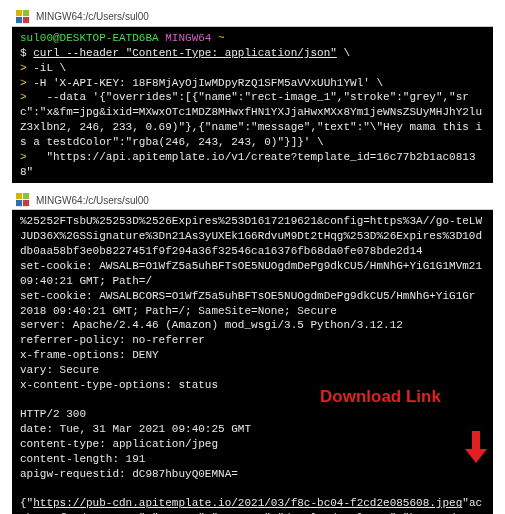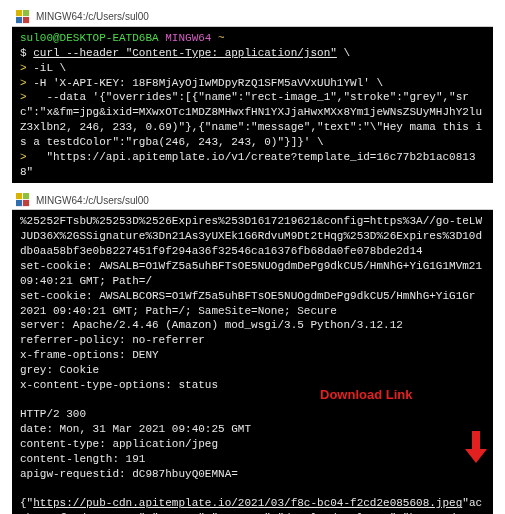--- a/index.html
+++ b/index.html
@@ -39,21 +39,21 @@
     word-break: break-all;
   }
   .green { color: #4bdb4b; }
   .magenta { color: #d65fc3; }
   .white { color: #e6e6e6; }
   .yellow { color: #e0c84e; }
   .red-label {
     color: #e22020;
     font-weight: bold;
     font-family: Arial, sans-serif;
-    font-size: 13px;
+    font-size: 17px;
     position: absolute;
   }
   .red-arrow {
     position: absolute;
     color: #e22020;
     font-size: 28px;
     line-height: 1;
   }
   .underline { text-decoration: underline; }
   .rel { position: relative; }
@@ -89,29 +89,29 @@
         <rect x="0" y="0" width="7" height="7" fill="#d6b400"></rect>
         <rect x="8" y="0" width="7" height="7" fill="#8fbf3f"></rect>
         <rect x="0" y="8" width="7" height="7" fill="#2f6fb0"></rect>
         <rect x="8" y="8" width="7" height="7" fill="#c13f3f"></rect>
       </svg>
     </span>
     <span>MINGW64:/c/Users/sul00</span>
   </div>
   <div class="terminal rel"><span class="white">%25252FTsbU%25253D%2526Expires%253D1617219621&amp;config=https%3A//go-teLWJUD36X%2GSSignature%3Dn21As3yUXEk1G6RdvuM9Dt2tHqg%253D%26Expires%3D10ddb0aa58bf3e0b8227451f9f294a36f32546ca16376fb68da0fe078bde2d14</span>
 <span class="white">set-cookie: AWSALB=O1WfZ5a5uhBFTsOE5NUOgdmDePg9dkCU5/HmNhG+YiG1G1MVm21 09:40:21 GMT; Path=/</span>
-<span class="white">set-cookie: AWSALBCORS=O1WfZ5a5uhBFTsOE5NUOgdmDePg9dkCU5/HmNhG+YiG1Gr 2021 09:40:21 GMT; Path=/; SameSite=None; Secure</span>
+<span class="white">set-cookie: AWSALBCORS=O1WfZ5a5uhBFTsOE5NUOgdmDePg9dkCU5/HmNhG+YiG1Gr 2018 09:40:21 GMT; Path=/; SameSite=None; Secure</span>
 <span class="white">server: Apache/2.4.46 (Amazon) mod_wsgi/3.5 Python/3.12.12</span>
 <span class="white">referrer-policy: no-referrer</span>
 <span class="white">x-frame-options: DENY</span>
-<span class="white">grey: Cookie</span>
+<span class="white">vary: Secure</span>
 <span class="white">x-content-type-options: status</span>
 
 <span class="white">HTTP/2 300</span>
-<span class="white">date: Mon, 31 Mar 2021 09:40:25 GMT</span>
+<span class="white">date: Tue, 31 Mar 2021 09:40:25 GMT</span>
 <span class="white">content-type: application/jpeg</span>
 <span class="white">content-length: 191</span>
 <span class="white">apigw-requestid: dC987hbuyQ0EMNA=</span>
 
 <span class="white">{"</span><span class="white underline">https://pub-cdn.apitemplate.io/2021/03/f8c-bc04-f2cd2e085608.jpeg</span><span class="white">"ac-bc04-f2cd2e085608","status":"success","download_url_png":"https:/</span>
   
     <div class="red-label" style="left:308px; top:176px;">Download Link</div>
     <div class="red-arrow" style="left:352px; top:193px;">
       <svg width="22" height="32" viewBox="0 0 22 32">
         <rect x="7" y="0" width="8" height="18" fill="#e22020"></rect>

